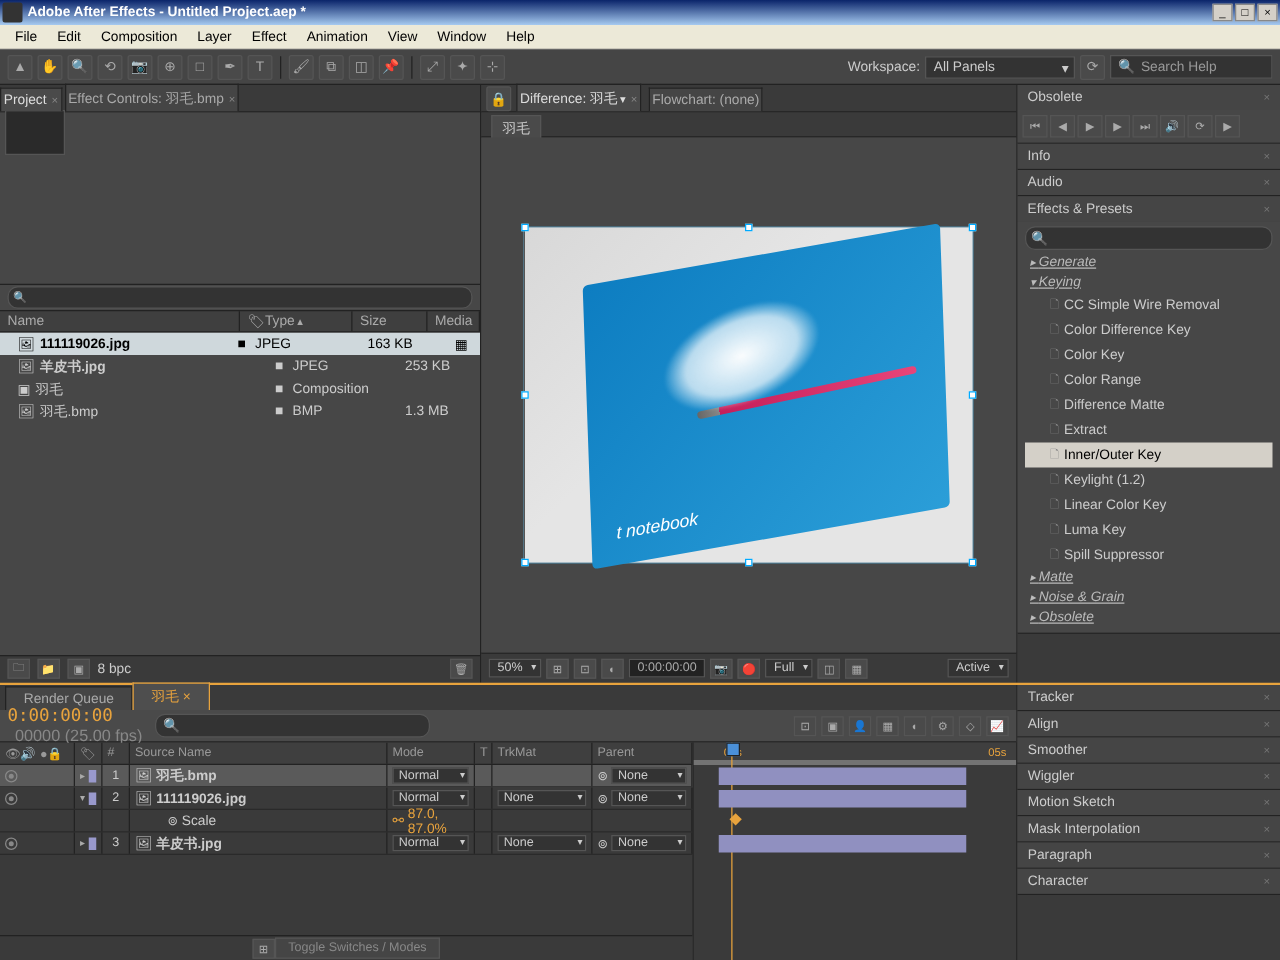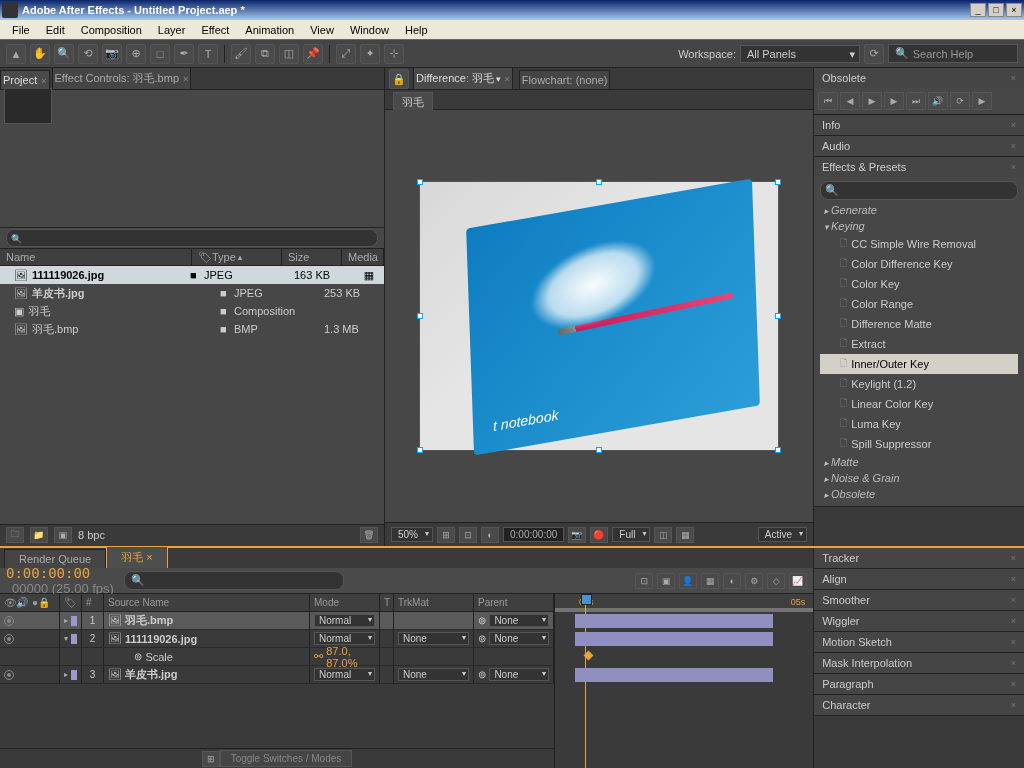--- a/index.html
+++ b/index.html
@@ -66,21 +66,21 @@
 .rightcol { width:210px; background:#3a3a3a; overflow-y:auto; display:flex; flex-direction:column; }
 .rpanel { border-bottom:1px solid #222; }
 .rpanel-head { height:20px; background:#454545; display:flex; align-items:center; padding:0 8px; cursor:pointer; }
 .rpanel-head .title { flex:1; color:#ccc; }
 .rpanel-head .x { color:#777; font-size:9px; }
 .rpanel-body { background:#474747; padding:4px 6px; }
 .preview-ctrls { display:flex; gap:2px; justify-content:flex-start; padding:4px; }
 .pv-btn { width:20px; height:18px; background:#4a4a4a; border:1px solid #555; display:flex; align-items:center; justify-content:center; color:#aaa; cursor:pointer; font-size:9px; }
 .ep-search { background:#333; border:1px solid #555; padding:2px 4px; color:#ccc; width:100%; border-radius:8px; display:flex; align-items:center; }
 .ep-tree { margin-top:2px; }
-.ep-cat { padding:2px 4px; color:#bbb; font-style:italic; cursor:pointer; }
+.ep-cat { padding:2px 4px; color:#bbb; font-style:italic; cursor:pointer;text-decoration:underline; }
 .ep-cat::before { content:"▸ "; font-size:9px; }
 .ep-cat.open::before { content:"▾ "; }
 .ep-item { padding:2px 4px 2px 20px; color:#ccc; cursor:pointer; display:flex; align-items:center; gap:4px; }
 .ep-item::before { content:"🗋"; font-size:9px; color:#888; }
 .ep-item.sel { background:#d4d0c8; color:#000; }
 .timeline-area { height:222px; background:#3a3a3a; border-top:2px solid #e8a33d; display:flex; }
 .tl-left { width:815px; border-right:1px solid #222; display:flex; flex-direction:column; }
 .tl-right-panels { width:210px; background:#3a3a3a; }
 .tl-tabs { height:20px; display:flex; align-items:flex-end; padding-left:4px; background:#3a3a3a; }
 .tl-tab { padding:3px 14px; background:#454545; border:1px solid #222; border-bottom:none; cursor:pointer; color:#aaa; }

